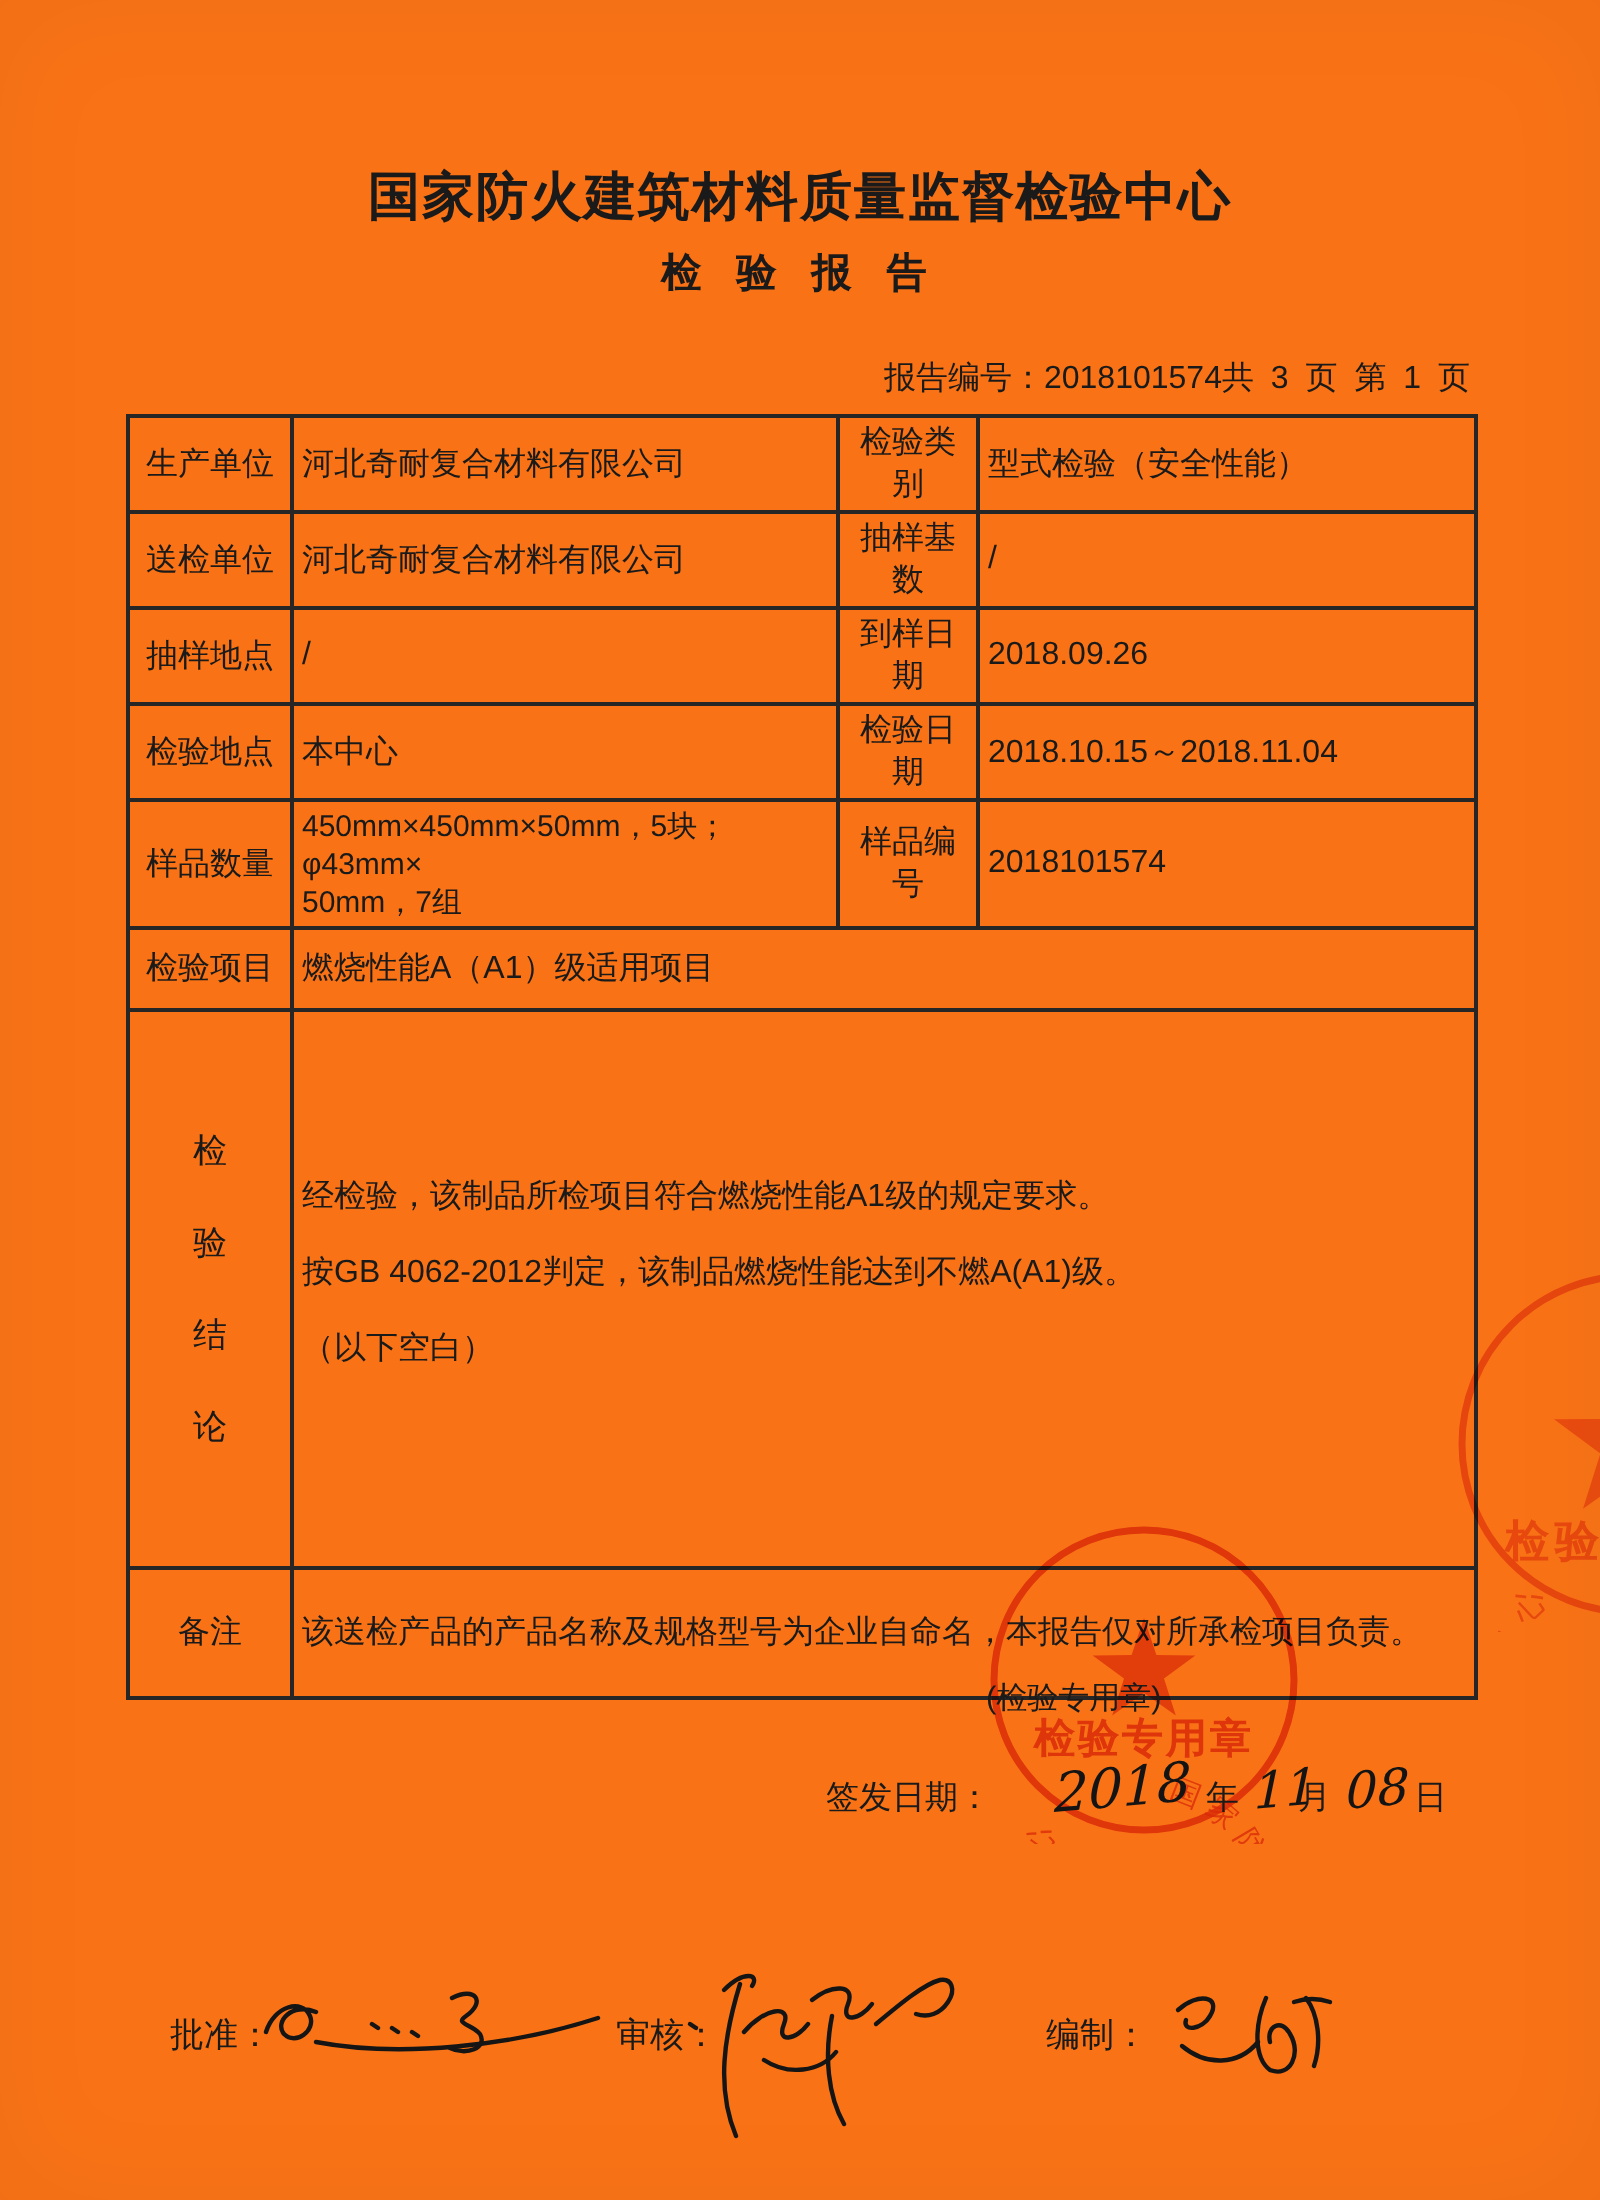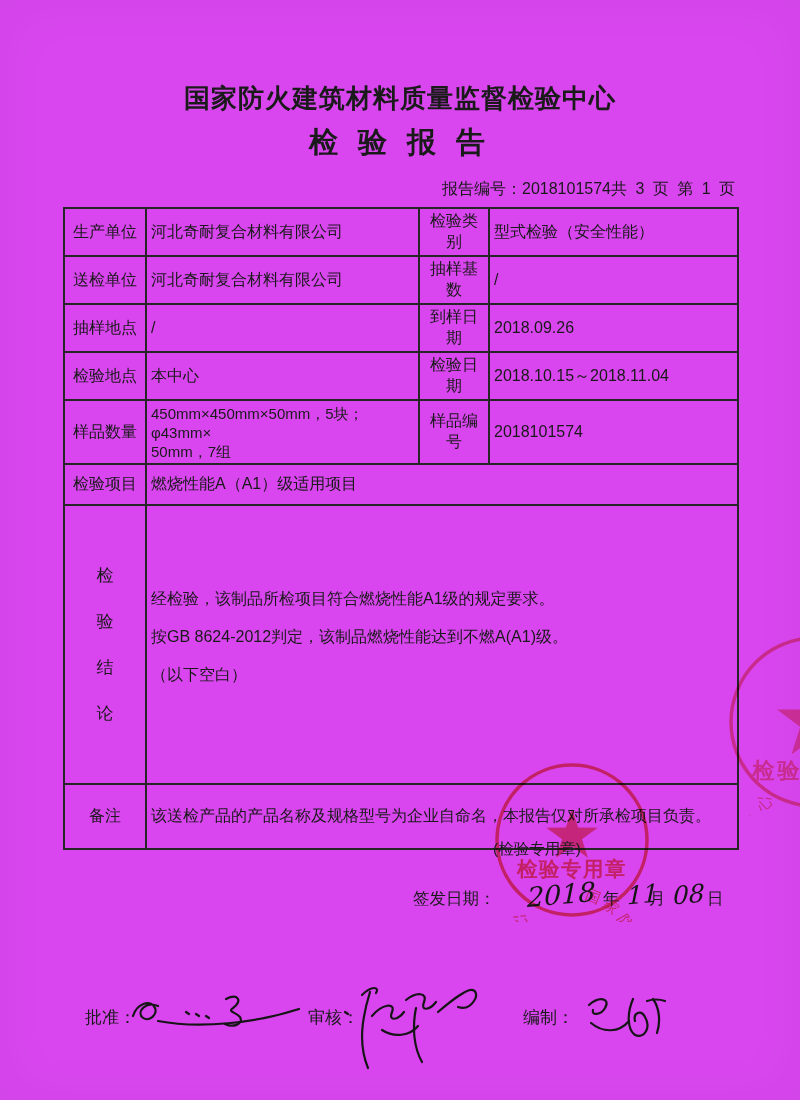--- a/index.html
+++ b/index.html
@@ -1,22 +1,22 @@
 <!DOCTYPE html>
 <html style="--seal-color: #dd4b40;"><head>
 <meta charset="utf-8">
 <style>
   html,body{margin:0;padding:0;background:#e8e8e6;}
-  .page{position:relative;width:800px;height:1100px;margin:0 auto;background:#d946ef;
+  .page{position:relative;width:800px;height:1100px;margin:0 auto;background:#f97316;
         font-family:"Liberation Sans",sans-serif;color:#1a1a1a;overflow:hidden;
         box-shadow:inset 0 0 60px rgba(0,0,0,0.04);}
   .org-title{position:absolute;top:81px;left:0;width:100%;text-align:center;
              font-size:26px;font-weight:bold;letter-spacing:1px;}
   .doc-title{position:absolute;top:123px;left:0;width:100%;text-align:center;
-             font-size:29px;font-weight:bold;letter-spacing:6px;}
+             font-size:20px;font-weight:bold;letter-spacing:6px;}
   .meta{position:absolute;top:179px;left:63px;width:674px;display:flex;
         justify-content:flex-end;font-size:16px;}
   .meta .right{letter-spacing:2px;}
 
   table.doc{position:absolute;top:207px;left:63px;width:674px;border-collapse:collapse;
             table-layout:fixed;}
   table.doc td{border:2px solid #262626;font-size:16px;vertical-align:middle;
                padding:2px 4px;overflow:hidden;}
   td.lab{text-align:center;padding:2px 1px;}
   td.val{padding-left:8px;font-size:15.5px;}
@@ -107,21 +107,21 @@
       <td class="lab concl-label">
         <div class="vstack">
           <span>检</span>
           <span>验</span>
           <span>结</span>
           <span>论</span>
         </div>
       </td>
       <td class="concl-cell" colspan="3">
         <p>经检验，该制品所检项目符合燃烧性能A1级的规定要求。</p>
-        <p>按GB 8624-2012判定，该制品燃烧性能达到不燃A(A1)级。</p>
+        <p>按GB 4062-2012判定，该制品燃烧性能达到不燃A(A1)级。</p>
         <p>（以下空白）</p>
       </td>
     </tr>
     <tr style="height:65px">
       <td class="lab">备注</td>
       <td class="val remark-val" colspan="3">该送检产品的产品名称及规格型号为企业自命名，本报告仅对所承检项目负责。</td>
     </tr>
   </tbody>
     </table>
 

